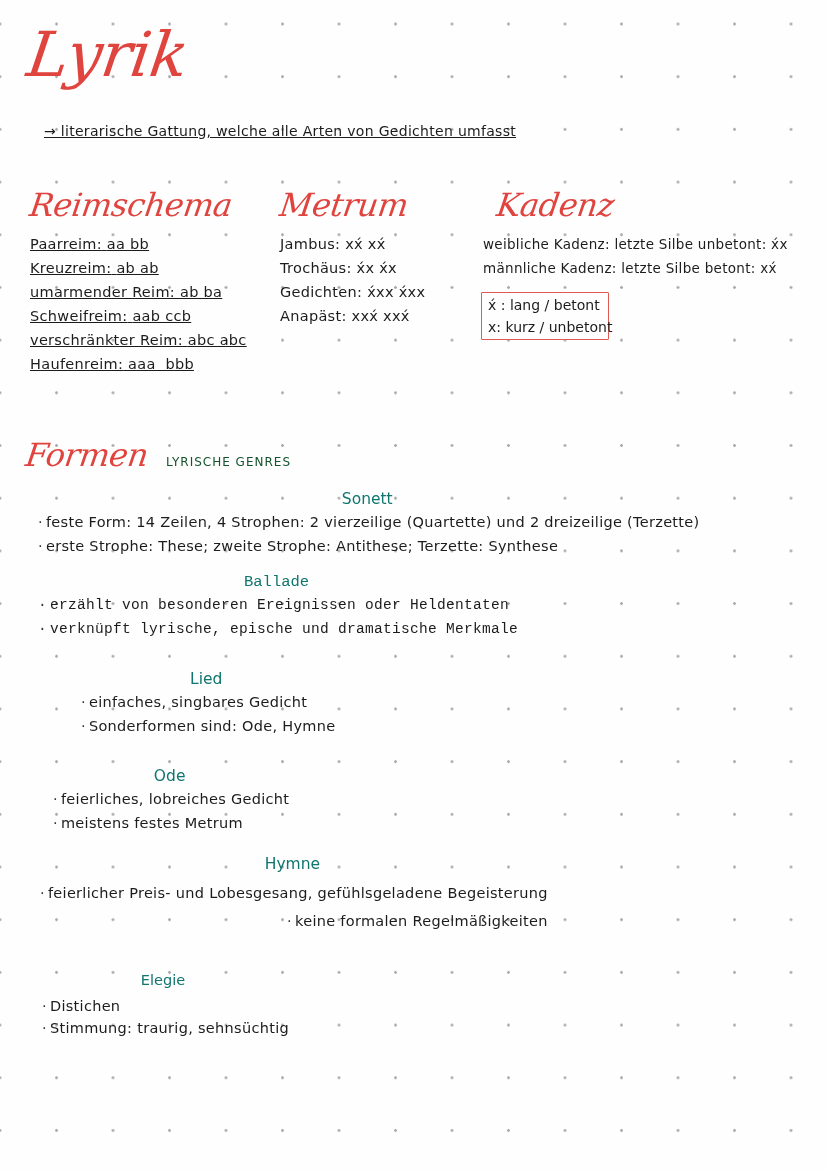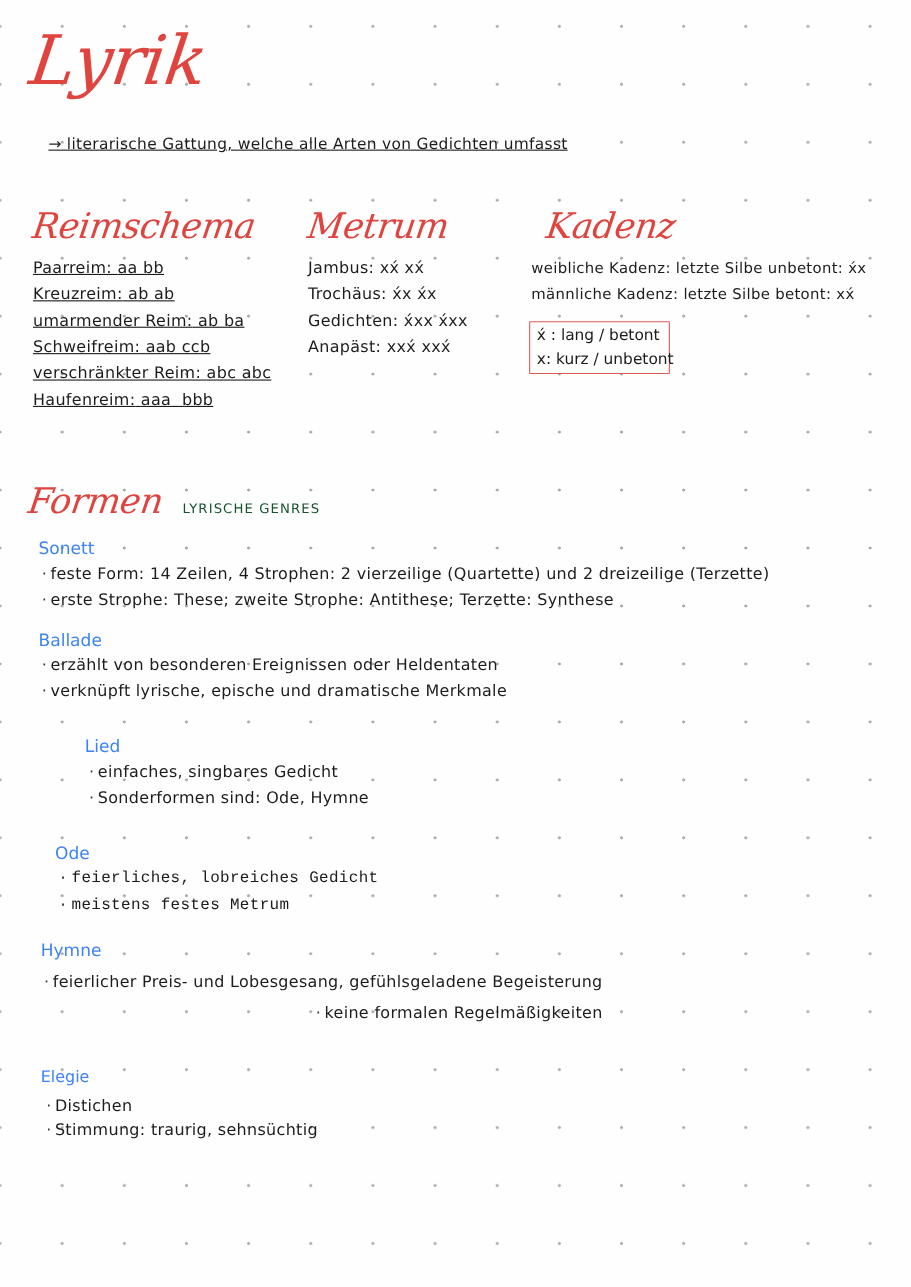--- a/index.html
+++ b/index.html
@@ -25,21 +25,21 @@
   .txt { font-size: 14.5px; white-space: nowrap; line-height: 24px; letter-spacing: 0.3px; text-decoration: underline; }
   .sub-caps { font-size: 12px; letter-spacing: 1px; color: #14532d; font-weight: normal; }
   .list { margin: 0; padding: 0; list-style: none; }
   .list li { white-space: nowrap; font-size: 14.5px; line-height: 24px; letter-spacing: 0.3px; }
   .bullet::before { content: "·"; margin-right: 3px; color: #333; }
   .keybox {
     border: 1.5px solid #e05a55; padding: 1px 6px; border-radius: 1px;
     background: #fefefe;
   }
   .keybox div { font-size: 14px; line-height: 22px; white-space: nowrap; }
-  .genre-title { font-size: 15.5px; color: #3b82f6; line-height: 22px; }
+  .genre-title { font-size: 15.5px; color: #0f766e; line-height: 22px; text-align: center; }
 </style>
 </head>
 <body>
 
 <div class="abs script title-main">Lyrik</div>
 <div class="abs txt" style="left:44px; top:119px; font-size:14px;">→ literarische Gattung, welche alle Arten von Gedichten umfasst</div>
 
 <section class="abs" style="left:30px; top:186px;">
   <div class="script h2">Reimschema</div>
   <ul class="list" style="margin-top:8px;text-decoration:underline;">
@@ -80,39 +80,39 @@
 </div>
 
 <section class="abs" style="left:35px; top:488px;">
   <div class="genre-title">Sonett</div>
   <ul class="list" style="margin-left:3px;">
     <li class="bullet">feste Form: 14 Zeilen, 4 Strophen: 2 vierzeilige (Quartette) und 2 dreizeilige (Terzette)</li>
     <li class="bullet">erste Strophe: These; zweite Strophe: Antithese; Terzette: Synthese</li>
   </ul>
 </section>
 
-<section class="abs" style="left:35px; top:571px;">
+<section class="abs" style="left:35px; top:571px;font-family:Liberation Mono, monospace;">
   <div class="genre-title">Ballade</div>
   <ul class="list" style="margin-left:3px;">
     <li class="bullet">erzählt von besonderen Ereignissen oder Heldentaten</li>
     <li class="bullet">verknüpft lyrische, epische und dramatische Merkmale</li>
   </ul>
 </section>
 
 <section class="abs" style="left:37px; top:668px;margin-left:40px;">
   <div class="genre-title">Lied</div>
   <ul class="list" style="margin-left:4px;">
     <li class="bullet">einfaches, singbares Gedicht</li>
     <li class="bullet">Sonderformen sind: Ode, Hymne</li>
   </ul>
 </section>
 
 <section class="abs" style="left:50px; top:765px;">
   <div class="genre-title">Ode</div>
-  <ul class="list" style="margin-left:3px;font-family:Liberation Mono, monospace;">
+  <ul class="list" style="margin-left:3px;">
     <li class="bullet">feierliches, lobreiches Gedicht</li>
     <li class="bullet">meistens festes Metrum</li>
   </ul>
 </section>
 
 <section class="abs" style="left:37px; top:853px;">
   <div class="genre-title">Hymne</div>
   <ul class="list" style="margin-left:3px; margin-top:4px;text-align:right;">
     <li class="bullet" style="line-height:28px;">feierlicher Preis- und Lobesgesang, gefühlsgeladene Begeisterung</li>
     <li class="bullet" style="line-height:28px;">keine formalen Regelmäßigkeiten</li>

